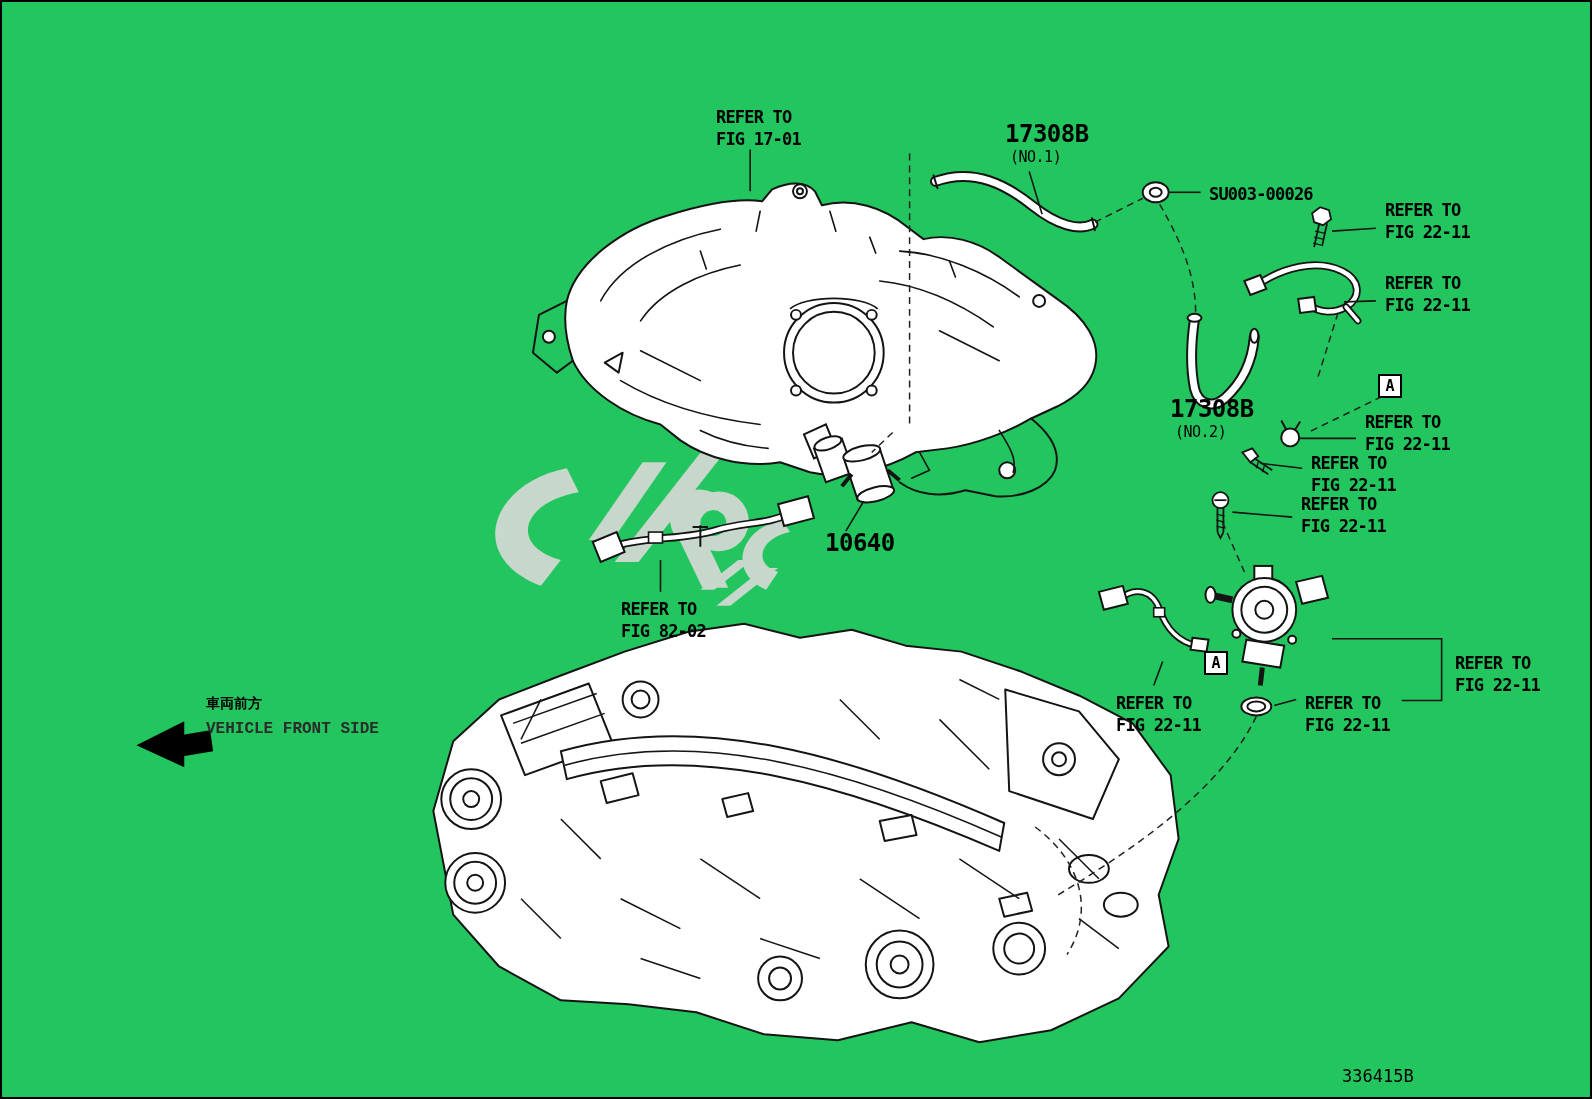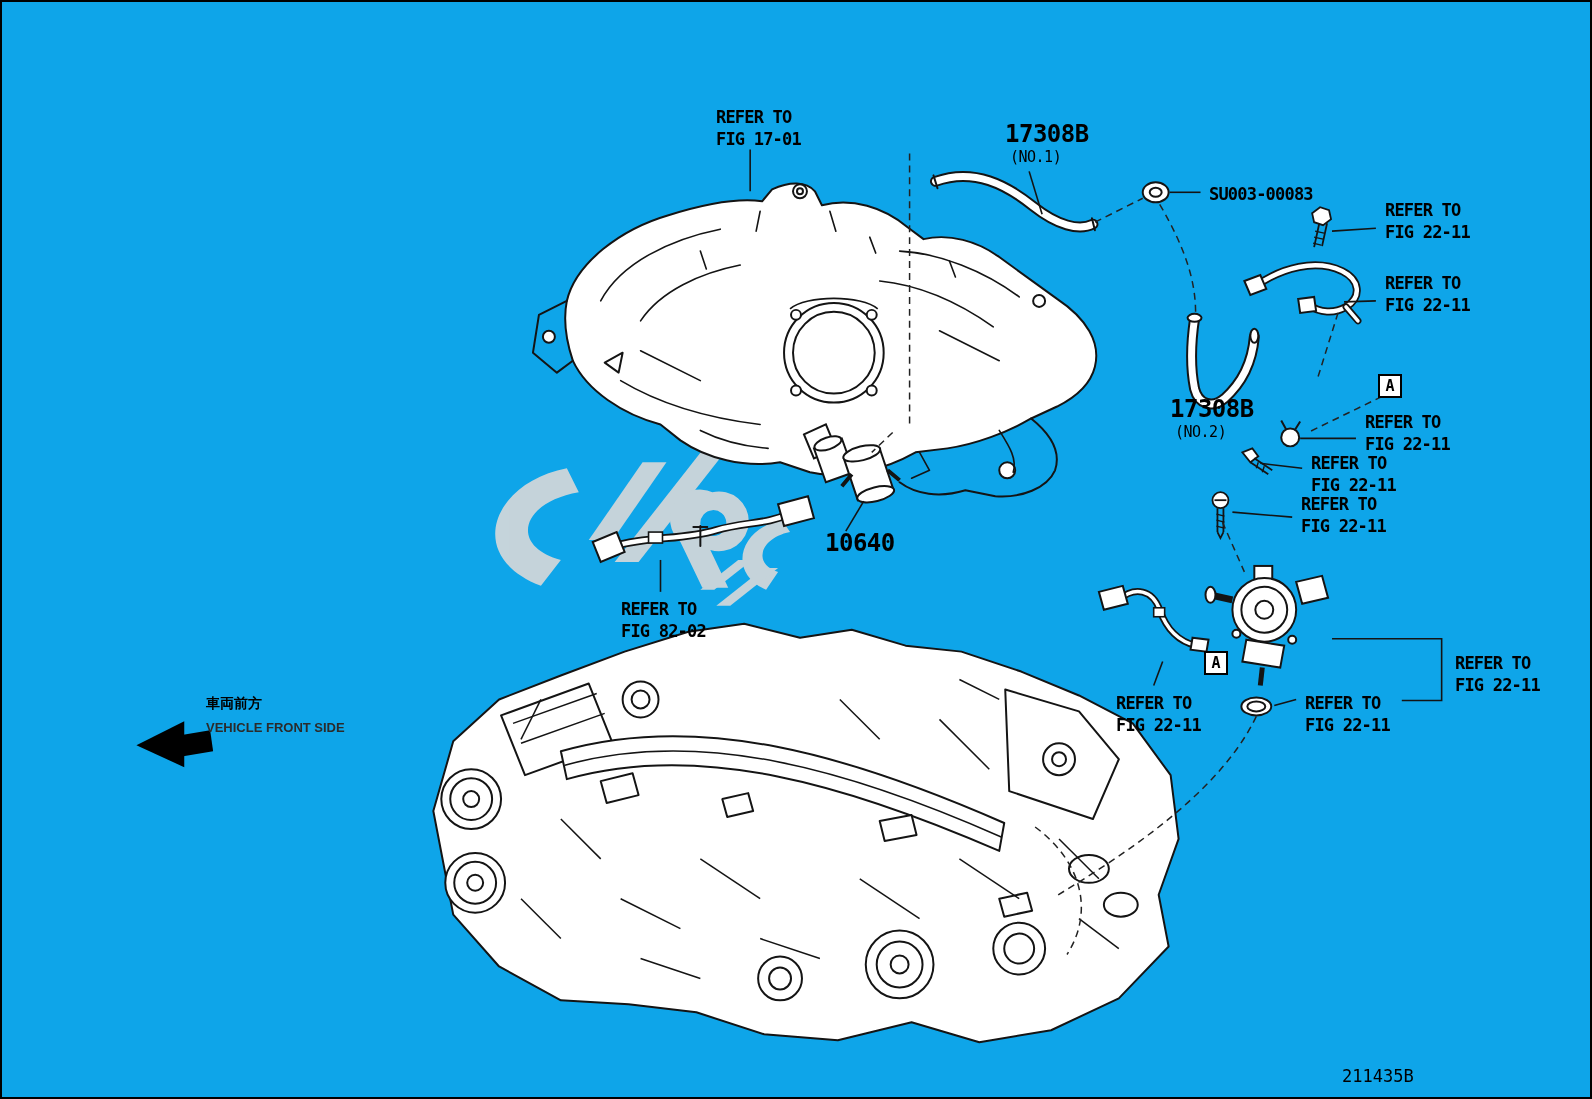--- a/index.html
+++ b/index.html
@@ -1,37 +1,37 @@
 <!DOCTYPE html>
 <html><head>
 <meta charset="utf-8">
 <style>
   *{box-sizing:border-box}
   html,body{margin:0;padding:0;background:#fff}
   .canvas{
-    position:relative;width:1592px;height:1099px;background:#0ea5e9;
+    position:relative;width:1592px;height:1099px;background:#22c55e;
     border:2px solid #000;overflow:hidden;color:#000;
     font-family:"DejaVu Sans Mono","Liberation Mono",monospace;
   }
   .art{position:absolute;left:0;top:0;width:100%;height:100%}
   .lbl{
     position:absolute;white-space:pre-line;font-size:17px;line-height:22px;
     font-weight:bold;letter-spacing:-0.8px;
   }
   .plabel{position:absolute;display:flex;flex-direction:column}
   .part{font-size:24px;font-weight:bold;letter-spacing:-0.5px}
   .variant{font-size:15px;font-weight:normal;padding-left:5px;letter-spacing:-0.5px}
   .pnum-sm{position:absolute;font-size:17px;font-weight:bold;letter-spacing:-0.8px}
   .abox{
     position:absolute;width:24px;height:24px;border:2px solid #000;background:#fff;
     display:flex;align-items:center;justify-content:center;
     font-size:15px;font-weight:bold;
   }
   .dir-jp{position:absolute;font-size:14px;font-weight:bold;font-family:Liberation Serif, serif}
-  .dir-en{position:absolute;font-size:13px;font-weight:bold;color:#2b2b2b;font-family:Liberation Sans, sans-serif}
+  .dir-en{position:absolute;font-size:16px;font-weight:bold;color:#2b2b2b;font-family:Liberation Mono, monospace}
   .footer-code{position:absolute;font-size:17px;letter-spacing:0}
 </style>
 </head>
 <body>
 
 <div class="canvas">
 
   <svg class="art" viewBox="0 0 1592 1099">
 
     <g fill="#d9d9d9" stroke="none" opacity="0.9">
@@ -265,21 +265,21 @@
   </svg>
 
   <div class="lbl" style="left:714px;top:104px">REFER TO
 FIG 17-01</div>
 
   <div class="plabel" style="left:1003px;top:118px">
     <span class="part">17308B</span>
     <span class="variant">(NO.1)</span>
   </div>
 
-  <div class="pnum-sm" style="left:1207px;top:182px">SU003-00083</div>
+  <div class="pnum-sm" style="left:1207px;top:182px">SU003-00026</div>
 
   <div class="lbl" style="left:1383px;top:197px">REFER TO
 FIG 22-11</div>
 
   <div class="lbl" style="left:1383px;top:270px">REFER TO
 FIG 22-11</div>
 
   <div class="abox" style="left:1376px;top:372px">A</div>
 
   <div class="lbl" style="left:1363px;top:409px">REFER TO
@@ -310,15 +310,15 @@
 
   <div class="lbl" style="left:1114px;top:690px">REFER TO
 FIG 22-11</div>
 
   <div class="lbl" style="left:1303px;top:690px">REFER TO
 FIG 22-11</div>
 
   <div class="dir-jp" style="left:204px;top:693px">車両前方</div>
   <div class="dir-en" style="left:204px;top:718px">VEHICLE FRONT SIDE</div>
 
-  <div class="footer-code" style="left:1340px;top:1064px">211435B</div>
+  <div class="footer-code" style="left:1340px;top:1064px">336415B</div>
 
 </div>
 
 </body></html>

